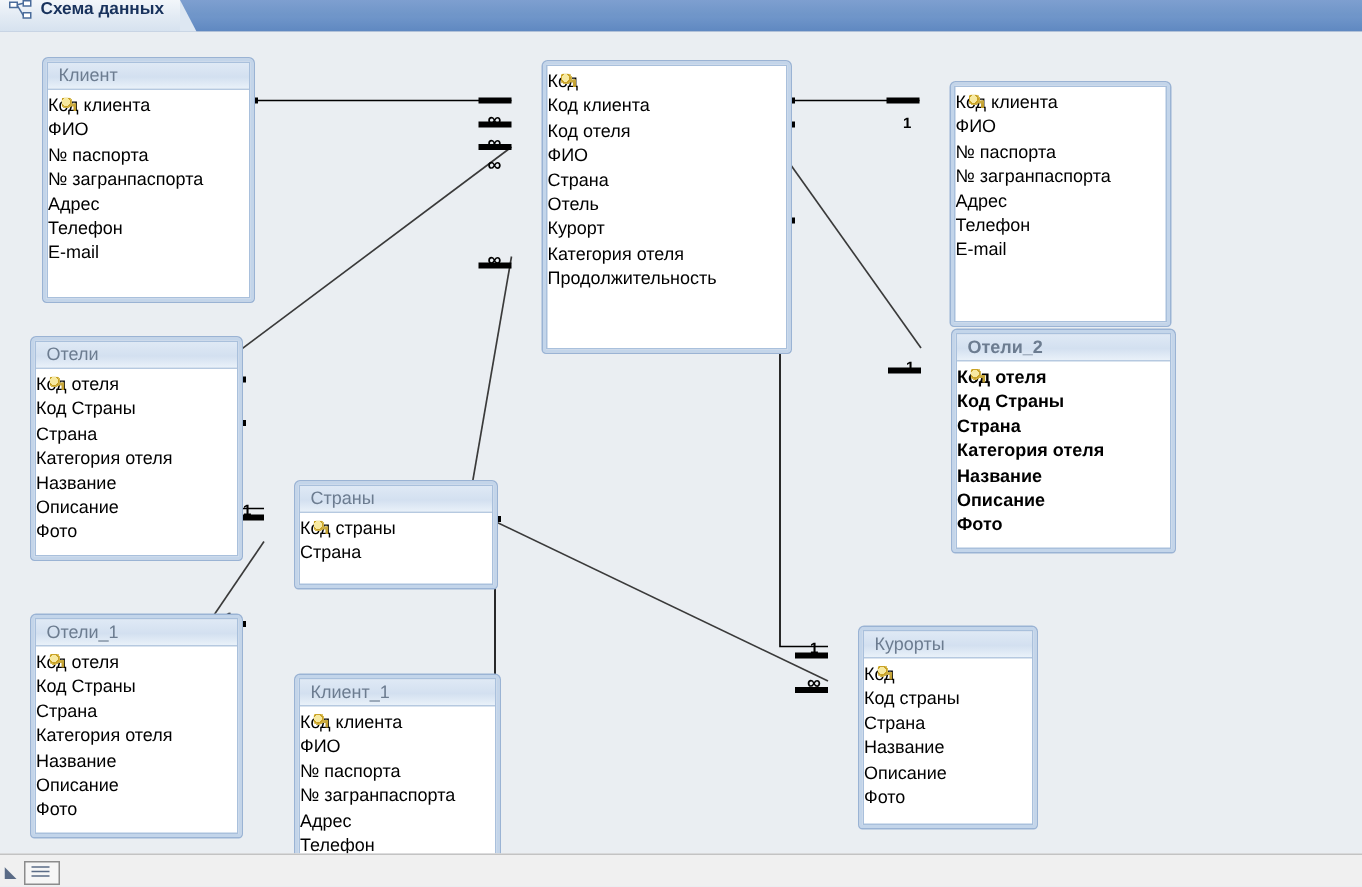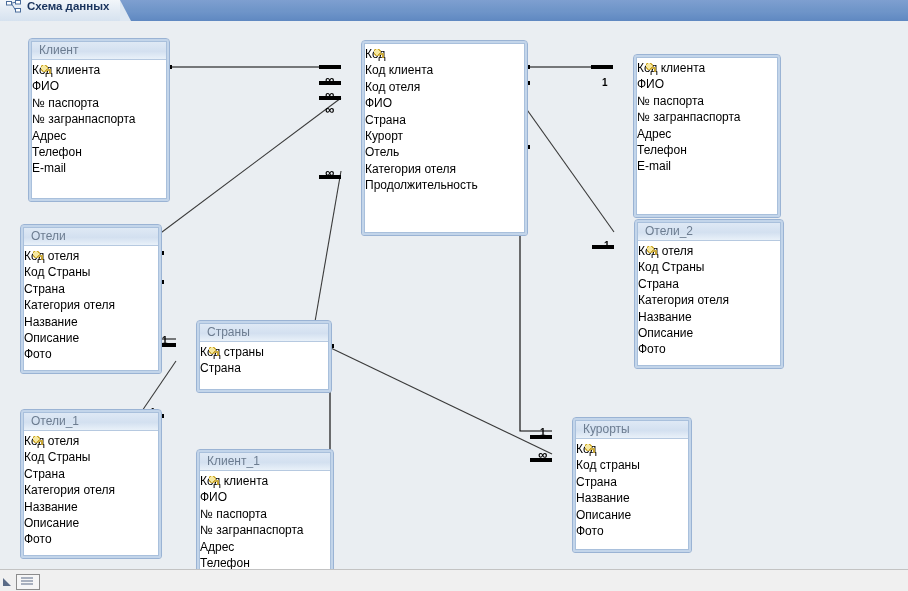--- a/index.html
+++ b/index.html
@@ -207,22 +207,22 @@
           </div>
         </div>
         <div class="tbl" style="left: 341px; top: 19px; width: 167px; height: 196px;">
           <div class="tbl-inner">
             <div class="tbl-fields">
               <div class="fld pk">Код</div>
               <div class="fld">Код клиента</div>
               <div class="fld">Код отеля</div>
               <div class="fld">ФИО</div>
               <div class="fld">Страна</div>
+              <div class="fld">Отель</div>
               <div class="fld">Курорт</div>
-              <div class="fld">Отель</div>
               <div class="fld">Категория отеля</div>
               <div class="fld">Продолжительность</div>
             </div>
           </div>
         </div>
         <div class="tbl" style="left: 613px; top: 33px; width: 148px; height: 164px;">
           <div class="tbl-inner">
             <div class="tbl-fields">
               <div class="fld pk">Код клиента</div>
               <div class="fld">ФИО</div>
@@ -241,21 +241,21 @@
               <div class="fld pk">Код отеля</div>
               <div class="fld">Код Страны</div>
               <div class="fld">Страна</div>
               <div class="fld">Категория отеля</div>
               <div class="fld">Название</div>
               <div class="fld">Описание</div>
               <div class="fld">Фото</div>
             </div>
           </div>
         </div>
-        <div class="tbl" style="left: 614px; top: 198px; width: 150px; height: 150px;">
+        <div class="tbl" style="left: 614px; top: 198px; width: 150px; height: 150px; font-weight: bold;">
           <div class="tbl-inner">
             <div class="tbl-title">Отели_2</div>
             <div class="tbl-fields">
               <div class="fld pk">Код отеля</div>
               <div class="fld">Код Страны</div>
               <div class="fld">Страна</div>
               <div class="fld">Категория отеля</div>
               <div class="fld">Название</div>
               <div class="fld">Описание</div>
               <div class="fld">Фото</div>

